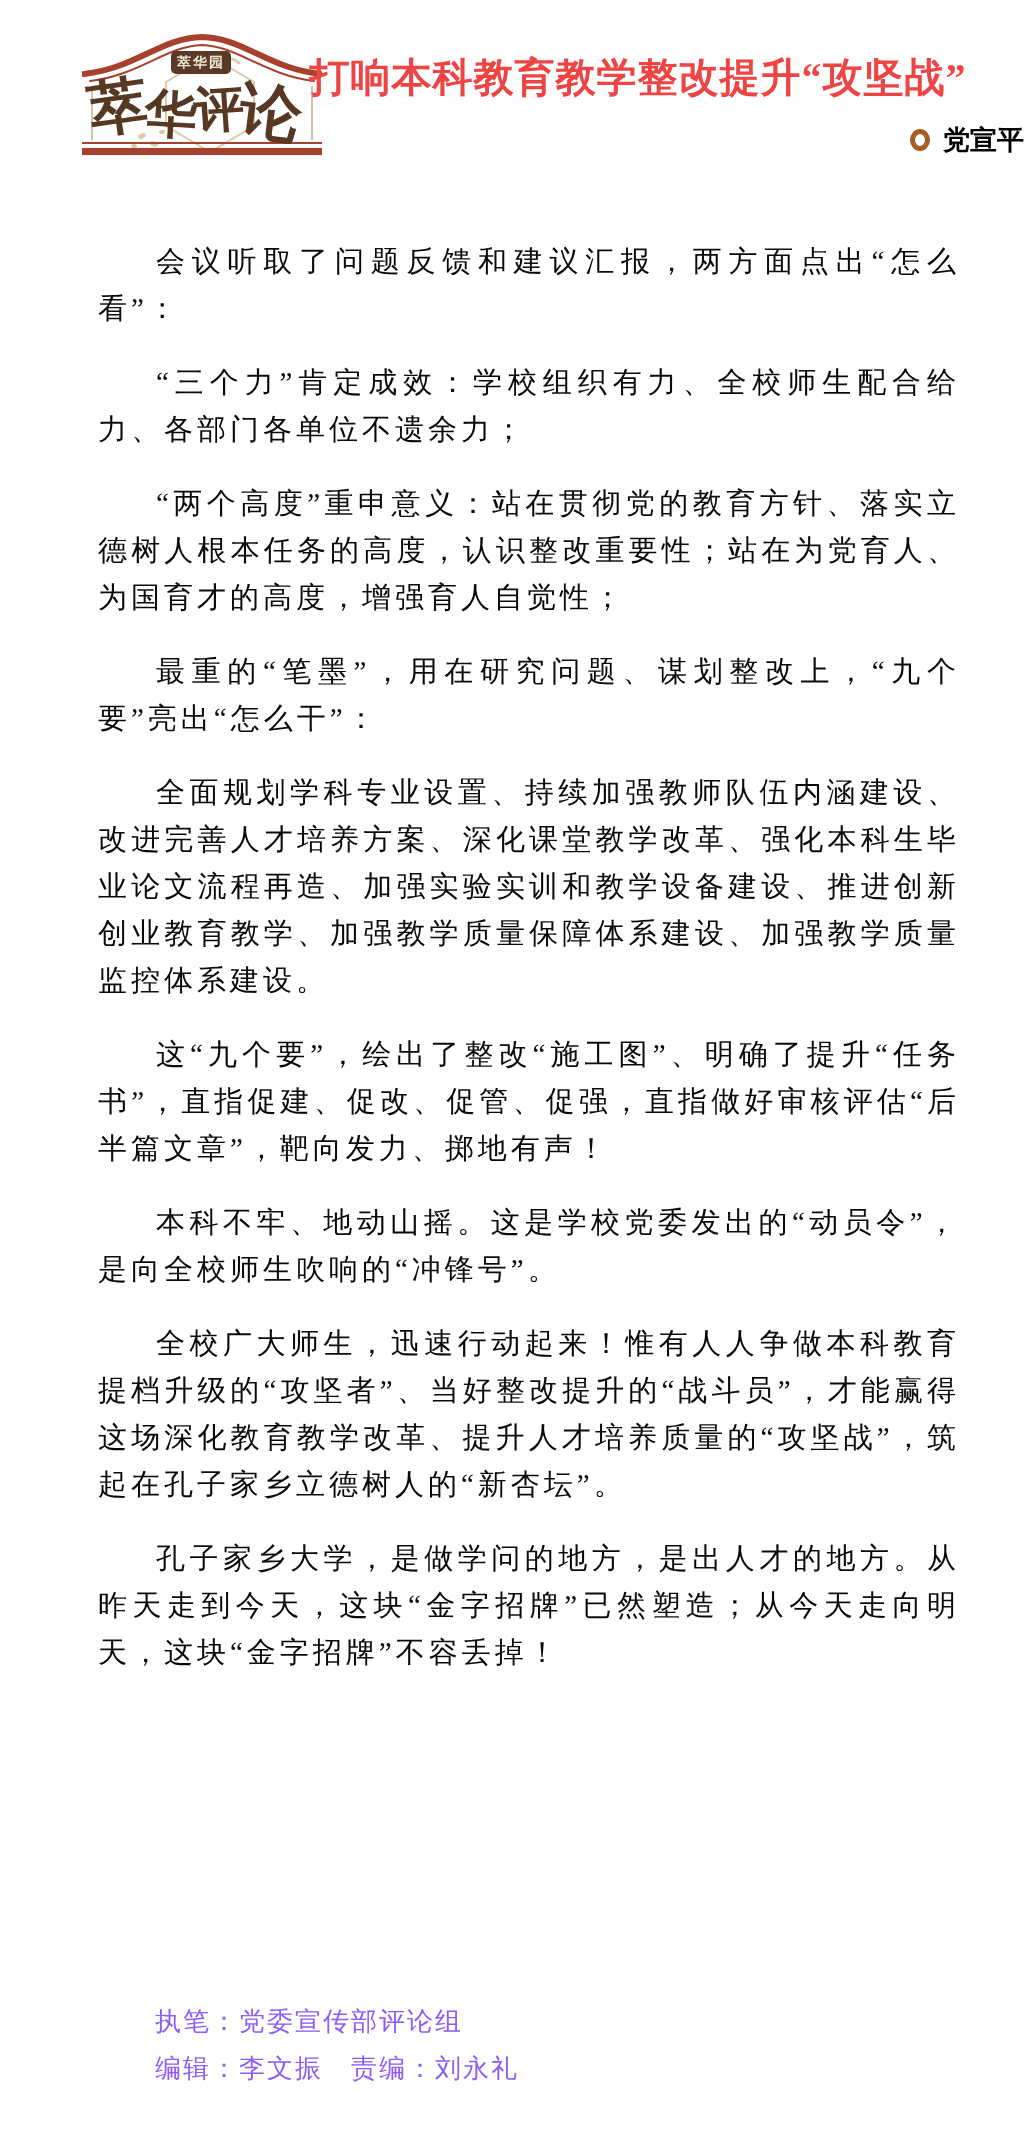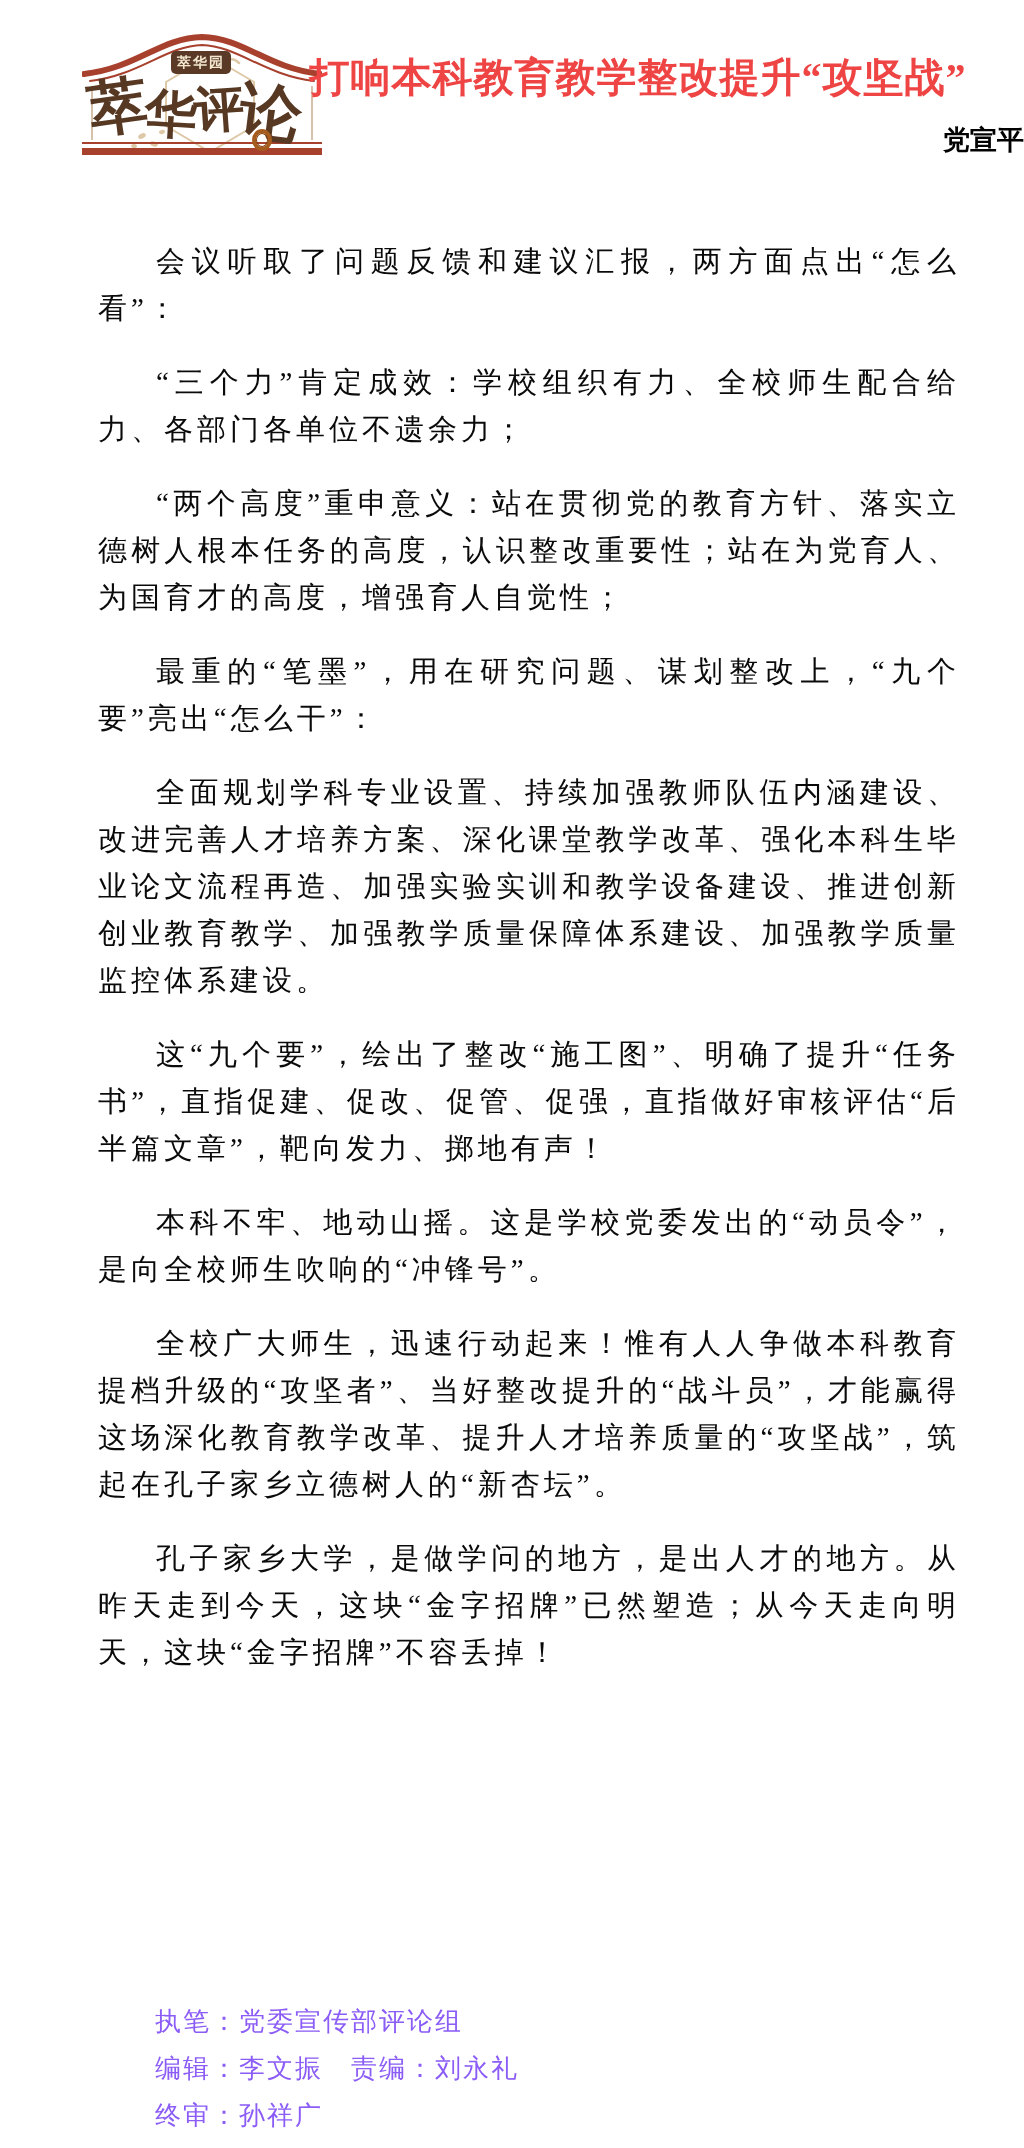--- a/index.html
+++ b/index.html
@@ -26,21 +26,21 @@
   .bc1 { font-size:52px; transform:rotate(3deg) translateY(5px); }
   .bc2 { font-size:50px; transform:rotate(-4deg) translateY(-1px); }
   .bc3 { font-size:62px; transform:rotate(7deg) translateY(7px); }
 
   
   .title-wrap { position:absolute; left:252px; top:50px; width:772px; text-align:center; }
   .title-wrap h1 {
     margin:0; font-size:40px; font-weight:bold; color:#ef4444; letter-spacing:1px;
   }
   .author-row {
-    margin-top:17px; display:flex; justify-content:space-between; align-items:center; gap:13px;
+    margin-top:17px; display:flex; justify-content:flex-end; align-items:center; gap:13px;
   }
   .ring {
     width:12px; height:14px; border:4px solid #a65c1e; border-radius:50%;
     box-shadow:0 0 0 1px #7e3c10 inset;
   }
   .author { font-size:27px; font-weight:bold; color:#000000; }
 
   
   .body { position:absolute; left:98px; top:238px; width:862px; }
   .body p {
@@ -111,16 +111,15 @@
     <p>全面规划学科专业设置、持续加强教师队伍内涵建设、改进完善人才培养方案、深化课堂教学改革、强化本科生毕业论文流程再造、加强实验实训和教学设备建设、推进创新创业教育教学、加强教学质量保障体系建设、加强教学质量监控体系建设。</p>
     <p>这“九个要”，绘出了整改“施工图”、明确了提升“任务书”，直指促建、促改、促管、促强，直指做好审核评估“后半篇文章”，靶向发力、掷地有声！</p>
     <p>本科不牢、地动山摇。这是学校党委发出的“动员令”，是向全校师生吹响的“冲锋号”。</p>
     <p>全校广大师生，迅速行动起来！惟有人人争做本科教育提档升级的“攻坚者”、当好整改提升的“战斗员”，才能赢得这场深化教育教学改革、提升人才培养质量的“攻坚战”，筑起在孔子家乡立德树人的“新杏坛”。</p>
     <p>孔子家乡大学，是做学问的地方，是出人才的地方。从昨天走到今天，这块“金字招牌”已然塑造；从今天走向明天，这块“金字招牌”不容丢掉！</p>
   </main>
 
   <footer class="credits">
     <div>执笔：党委宣传部评论组</div>
     <div>编辑：李文振　责编：刘永礼</div>
-    <div>终审：孙祥广</div>
   </footer>
 
 </div>
 
 </body></html>

